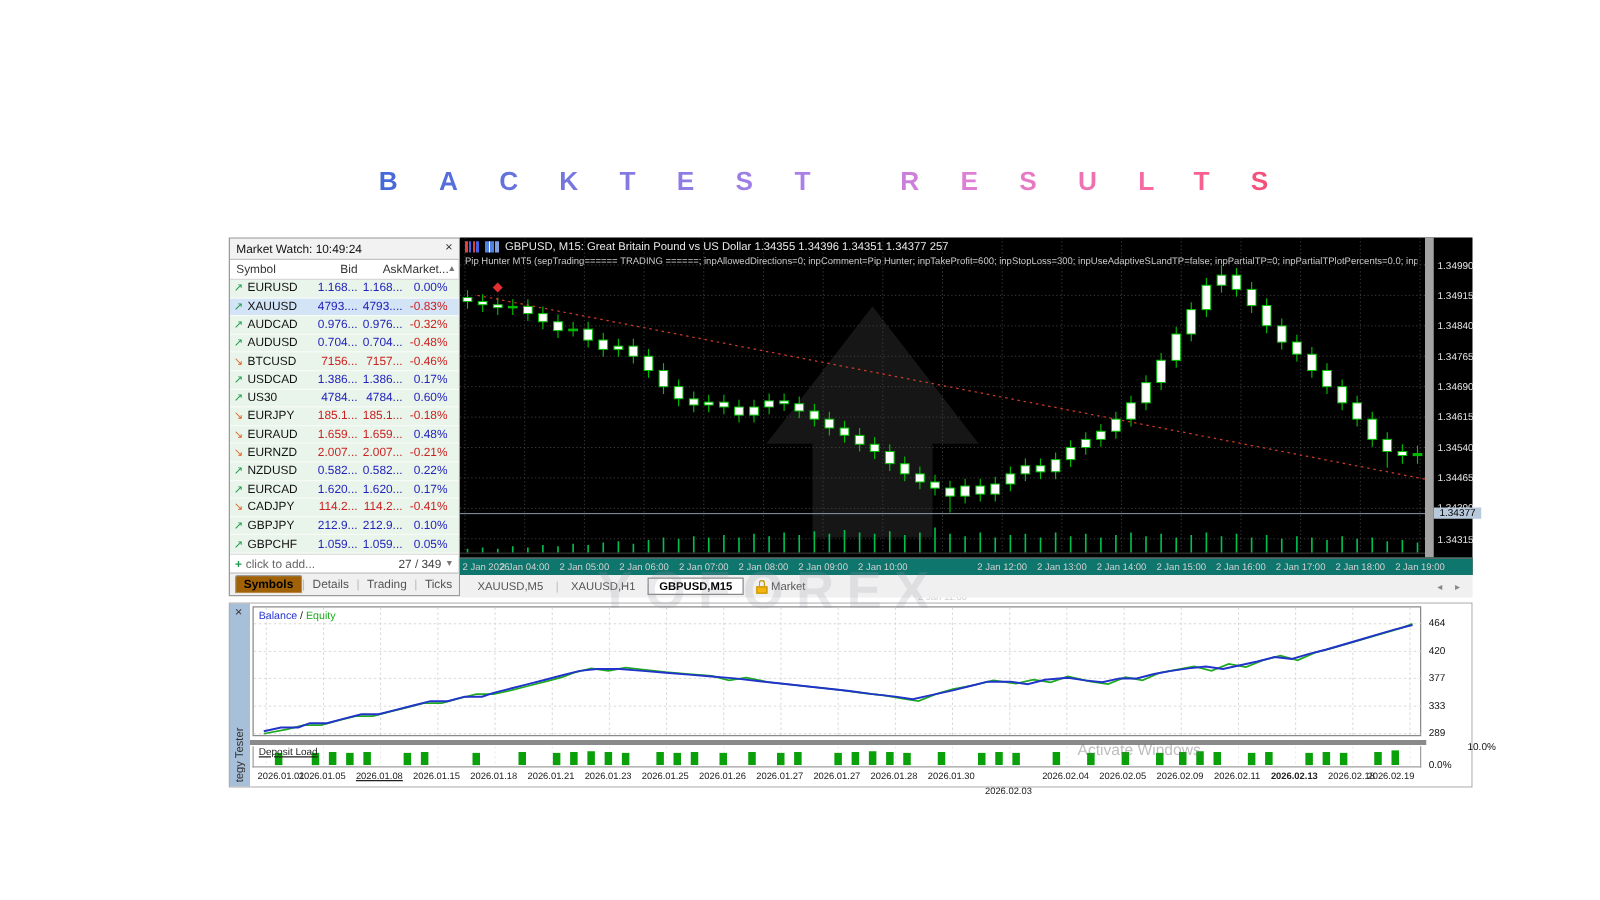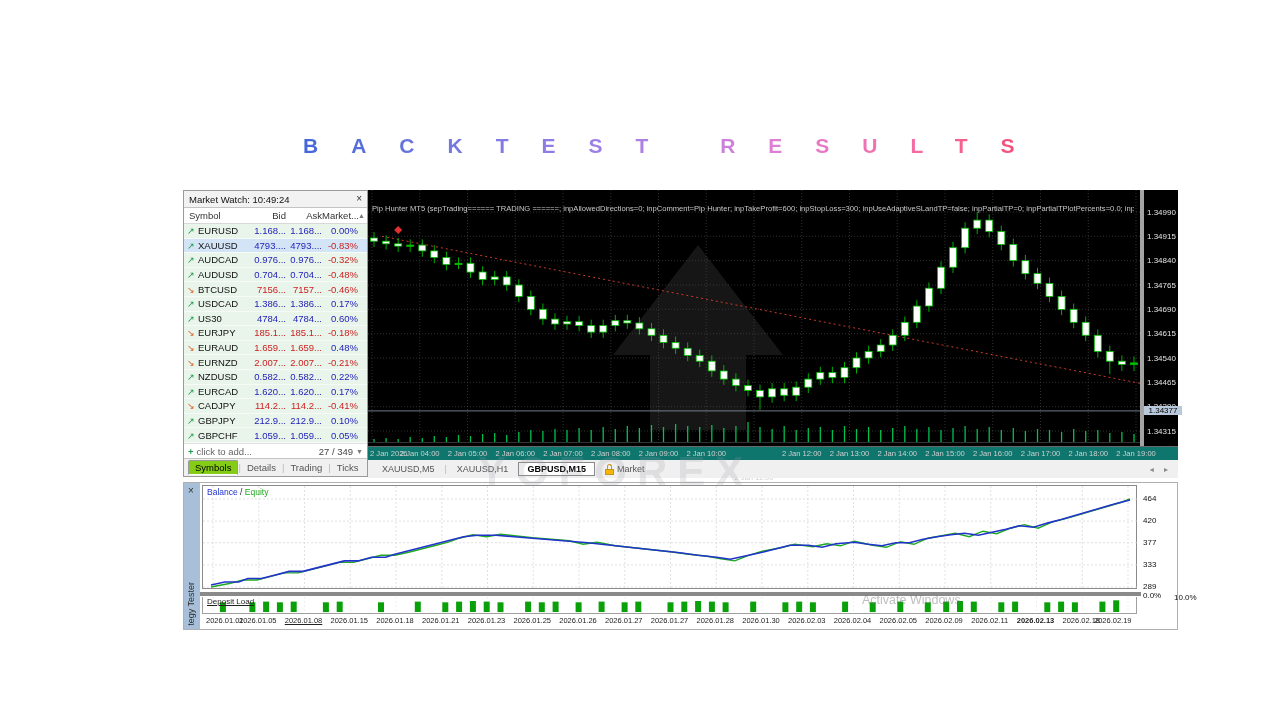--- a/index.html
+++ b/index.html
@@ -32,36 +32,36 @@
   .arr.up{ color:#1d9c4c; } .arr.down{ color:#e06020; }
   .val-up{ color:#2323bb; } .val-down{ color:#cc2222; }
   .pos{ color:#2323bb; } .neg{ color:#cc2222; }
   .mw-footer{ height:15px; display:flex; align-items:center; padding:0 4px; color:#666; border-top:1px solid #e0e0e0;}
   .mw-plus{ color:#1d9c4c; font-weight:bold; margin-right:3px; }
   .mw-count{ margin-left:auto; color:#444; }
   .mw-scrolldn{ color:#777; font-size:7px; margin-left:3px; }
   .mw-tabs{ height:18px; background:#f0f0f0; border-top:1px solid #c4c4c4; display:flex; align-items:center;
        padding:0 4px; color:#555; }
   .mw-tab{ padding:1px 6px; }
-  .mw-tab.active{ background:#84cc16; border:1px solid #9a9a9a; border-bottom:1px solid #fff; color:#000;
-       border-radius:2px 2px 0 0; }
+  .mw-tab.active{ background:#a16207; border:1px solid #9a9a9a; border-bottom:1px solid #fff; color:#000;
+       border-radius:2px 2px 0 0;font-weight:bold; }
   .tab-sep{ color:#bbb; }
 
   
   .chart{ position:absolute; left:368px; top:190px; width:810px; height:270px; background:#000; }
   .chart-header{ position:absolute; left:4px; top:2px; z-index:5; display:flex; gap:4px; align-items:center;
        color:#e8e8e8; font-size:9px; white-space:nowrap; }
   .ic1{ width:12px; height:9px; display:inline-block;
        background:repeating-linear-gradient(90deg,#e04040 0 2px,#000 2px 3px,#4060e0 3px 5px,#000 5px 6px,#e04040 6px 8px,#000 8px 9px,#4060e0 9px 11px,#000 11px 12px); }
   .ic2{ width:12px; height:9px; display:inline-block;
        background:repeating-linear-gradient(90deg,#5080e0 0 3px,#fff 3px 4px,#5080e0 4px 7px,#000 7px 8px,#80a0e0 8px 11px,#000 11px 12px); }
   .chart-params{ position:absolute; left:4px; top:14px; z-index:5; color:#c9c9c9; font-size:7.6px;
        width:762px; white-space:nowrap; overflow:hidden; }
   .candle-plot{ position:absolute; left:0; top:0; width:772px; height:256px; }
-  .paxis{ position:absolute; left:772px; top:0; width:38px; height:256px; border-left:4px solid #a3a3a3; }
+  .paxis{ position:absolute; left:772px; top:0; width:38px; height:256px; border-left:7px solid #a3a3a3; }
   .ptick{ position:absolute; left:3px; color:#e2e2e2; font-size:8px; white-space:nowrap; }
   .cur-price{ position:absolute; left:0; width:38px; background:#b7c9da; color:#000; font-size:8px;
        text-align:center; z-index:4; }
   .taxis{ position:absolute; left:0; top:256px; width:810px; height:14px; background:#0f766e; border-top:1px solid #6a6a6a; }
   .ttick{ position:absolute; top:2px; color:#cfcfcf; font-size:7.6px; white-space:nowrap; transform:translateX(-50%); }
   .ttick.first{ transform:none; }
 
   
   .tabbar{ position:absolute; left:368px; top:460px; width:810px; height:18px; background:#f0f0f0;
        display:flex; align-items:center; padding:0 6px; font-size:9px; color:#555; }
@@ -221,20 +221,25 @@
       <span class="tab-sep">|</span>
       <span class="mw-tab">Details</span>
       <span class="tab-sep">|</span>
       <span class="mw-tab">Trading</span>
       <span class="tab-sep">|</span>
       <span class="mw-tab">Ticks</span>
     </div>
 </div>
 
 <div class="chart">
+  <div class="chart-header">
+    <span class="ic1"></span>
+    <span class="ic2"></span>
+    <span>GBPUSD, M15:  Great Britain Pound vs US Dollar  1.34355 1.34396 1.34351 1.34377  257</span>
+  </div>
   <div class="chart-params">Pip Hunter MT5 (sepTrading====== TRADING ======; inpAllowedDirections=0; inpComment=Pip Hunter; inpTakeProfit=600; inpStopLoss=300; inpUseAdaptiveSLandTP=false; inpPartialTP=0; inpPartialTPlotPercents=0.0; inpMaxDailyLossPercents=</div>
   <div class="candle-plot" id="candle-plot"><svg width="772" height="256" xmlns="http://www.w3.org/2000/svg">
         <path d="M330,55 L415,165 L378,165 L378,240 L282,240 L282,165 L245,165 Z" fill="#161616"></path>
         <line x1="4" y1="0" x2="4" y2="252" stroke="#454545" stroke-width="0.7" stroke-dasharray="1,2"></line>
         <line x1="51.75" y1="0" x2="51.75" y2="252" stroke="#454545" stroke-width="0.7" stroke-dasharray="1,2"></line>
         <line x1="99.5" y1="0" x2="99.5" y2="252" stroke="#454545" stroke-width="0.7" stroke-dasharray="1,2"></line>
         <line x1="147.25" y1="0" x2="147.25" y2="252" stroke="#454545" stroke-width="0.7" stroke-dasharray="1,2"></line>
         <line x1="195" y1="0" x2="195" y2="252" stroke="#454545" stroke-width="0.7" stroke-dasharray="1,2"></line>
         <line x1="242.75" y1="0" x2="242.75" y2="252" stroke="#454545" stroke-width="0.7" stroke-dasharray="1,2"></line>
         <line x1="290.5" y1="0" x2="290.5" y2="252" stroke="#454545" stroke-width="0.7" stroke-dasharray="1,2"></line>
@@ -543,21 +548,21 @@
           <polyline points="8.0,101.0 26.4,97.5 40.2,94.0 54.0,94.0 67.7,90.4 81.5,86.9 95.3,86.9 109.1,83.4 122.9,79.9 136.7,76.4 150.4,76.4 164.2,72.8 178.0,69.3 191.8,69.3 205.6,66.3 219.4,62.8 233.2,59.3 246.9,55.7 256.1,52.2 269.9,48.7 283.7,50.7 297.5,48.2 311.3,49.7 329.6,51.7 348.0,53.2 366.4,54.7 380.2,58.3 394.0,56.2 412.4,59.8 430.7,61.8 449.1,63.8 467.5,65.8 485.9,68.3 504.3,70.3 518.0,72.8 531.8,74.9 545.6,69.3 559.4,65.3 577.8,61.8 591.6,58.3 609.9,60.8 623.7,57.8 637.5,59.8 651.3,55.2 669.7,59.3 683.5,61.3 697.3,55.7 711.0,58.3 724.8,52.2 738.6,49.7 752.4,47.2 766.2,50.7 780.0,45.2 793.7,47.7 807.5,42.2 821.3,38.6 835.1,42.2 848.9,36.1 862.7,32.6 876.5,28.6 890.2,24.6 904.0,20.5 917.8,16.5 927.0,13.0" fill="none" stroke="#1faa1f" stroke-width="1.4"></polyline>
           <polyline points="8.0,99.0 21.8,96.0 35.6,96.0 44.8,92.5 58.5,92.5 72.3,88.9 86.1,85.4 99.9,85.4 113.7,81.9 127.5,78.4 141.3,74.9 155.0,74.9 168.8,71.3 182.6,71.3 191.8,68.3 205.6,64.8 219.4,61.3 233.2,57.8 246.9,54.2 260.7,50.7 274.5,49.2 292.9,49.2 311.3,50.7 329.6,52.2 348.0,53.7 366.4,55.2 384.8,56.7 403.2,58.8 421.6,60.8 439.9,62.8 458.3,64.8 476.7,66.8 495.1,69.3 513.5,71.3 527.2,73.3 541.0,70.3 559.4,66.3 573.2,62.8 587.0,59.3 605.4,59.3 619.1,61.3 632.9,57.8 651.3,56.2 665.1,58.3 678.9,59.8 692.7,56.7 706.4,56.7 720.2,53.2 734.0,50.7 747.8,48.7 761.6,47.2 775.4,49.2 789.1,46.2 802.9,43.2 816.7,39.7 830.5,41.2 844.3,37.1 858.1,33.6 871.9,29.6 885.6,25.6 899.4,21.5 913.2,17.5 927.0,14.0" fill="none" stroke="#2233cc" stroke-width="1.6"></polyline>
         </svg></div>
     <div class="eq-labels" id="eq-labels">
         <span class="eq-lab" style="top: 11px;">464</span>
         <span class="eq-lab" style="top: 33.1257px;">420</span>
         <span class="eq-lab" style="top: 54.7486px;">377</span>
         <span class="eq-lab" style="top: 76.8743px;">333</span>
         <span class="eq-lab" style="top: 99px;">289</span>
         <span class="eq-lab" style="top: 110px; margin-left: 31px;">10.0%</span>
-        <span class="eq-lab" style="top: 108px;">0.0%</span>
+        <span class="eq-lab" style="top: 124px;">0.0%</span>
       </div>
     <div class="splitter"></div>
     <div class="dep-label">Deposit Load</div>
     <div class="dep-wrap" id="dep-wrap"><svg width="935" height="16" xmlns="http://www.w3.org/2000/svg">
           <line x1="10.0" y1="0" x2="10.0" y2="15" stroke="#e4e4e4" stroke-width="0.6" stroke-dasharray="2,2"></line>
           <line x1="55.8" y1="0" x2="55.8" y2="15" stroke="#e4e4e4" stroke-width="0.6" stroke-dasharray="2,2"></line>
           <line x1="101.5" y1="0" x2="101.5" y2="15" stroke="#e4e4e4" stroke-width="0.6" stroke-dasharray="2,2"></line>
           <line x1="147.3" y1="0" x2="147.3" y2="15" stroke="#e4e4e4" stroke-width="0.6" stroke-dasharray="2,2"></line>
           <line x1="193.0" y1="0" x2="193.0" y2="15" stroke="#e4e4e4" stroke-width="0.6" stroke-dasharray="2,2"></line>
           <line x1="238.8" y1="0" x2="238.8" y2="15" stroke="#e4e4e4" stroke-width="0.6" stroke-dasharray="2,2"></line>
@@ -628,21 +633,21 @@
         <span class="dtick" style="left: 147.25px;">2026.01.15</span>
         <span class="dtick" style="left: 193px;">2026.01.18</span>
         <span class="dtick" style="left: 238.75px;">2026.01.21</span>
         <span class="dtick" style="left: 284.5px;">2026.01.23</span>
         <span class="dtick" style="left: 330.25px;">2026.01.25</span>
         <span class="dtick" style="left: 376px;">2026.01.26</span>
         <span class="dtick" style="left: 421.75px;">2026.01.27</span>
         <span class="dtick" style="left: 467.5px;">2026.01.27</span>
         <span class="dtick" style="left: 513.25px;">2026.01.28</span>
         <span class="dtick" style="left: 559px;">2026.01.30</span>
-        <span class="dtick" style="left: 604.75px;">2026.02.03</span>
+        <span class="dtick" style="left: 604.75px; margin-top: 12px;">2026.02.03</span>
         <span class="dtick" style="left: 650.5px;">2026.02.04</span>
         <span class="dtick" style="left: 696.25px;">2026.02.05</span>
         <span class="dtick" style="left: 742px;">2026.02.09</span>
         <span class="dtick" style="left: 787.75px;">2026.02.11</span>
         <span class="dtick" style="left: 833.5px; font-weight: bold;">2026.02.13</span>
         <span class="dtick" style="left: 879.25px;">2026.02.18</span>
         <span class="dtick last" style="left: 925px;">2026.02.19</span>
       </div>
   </div>
 </div>

